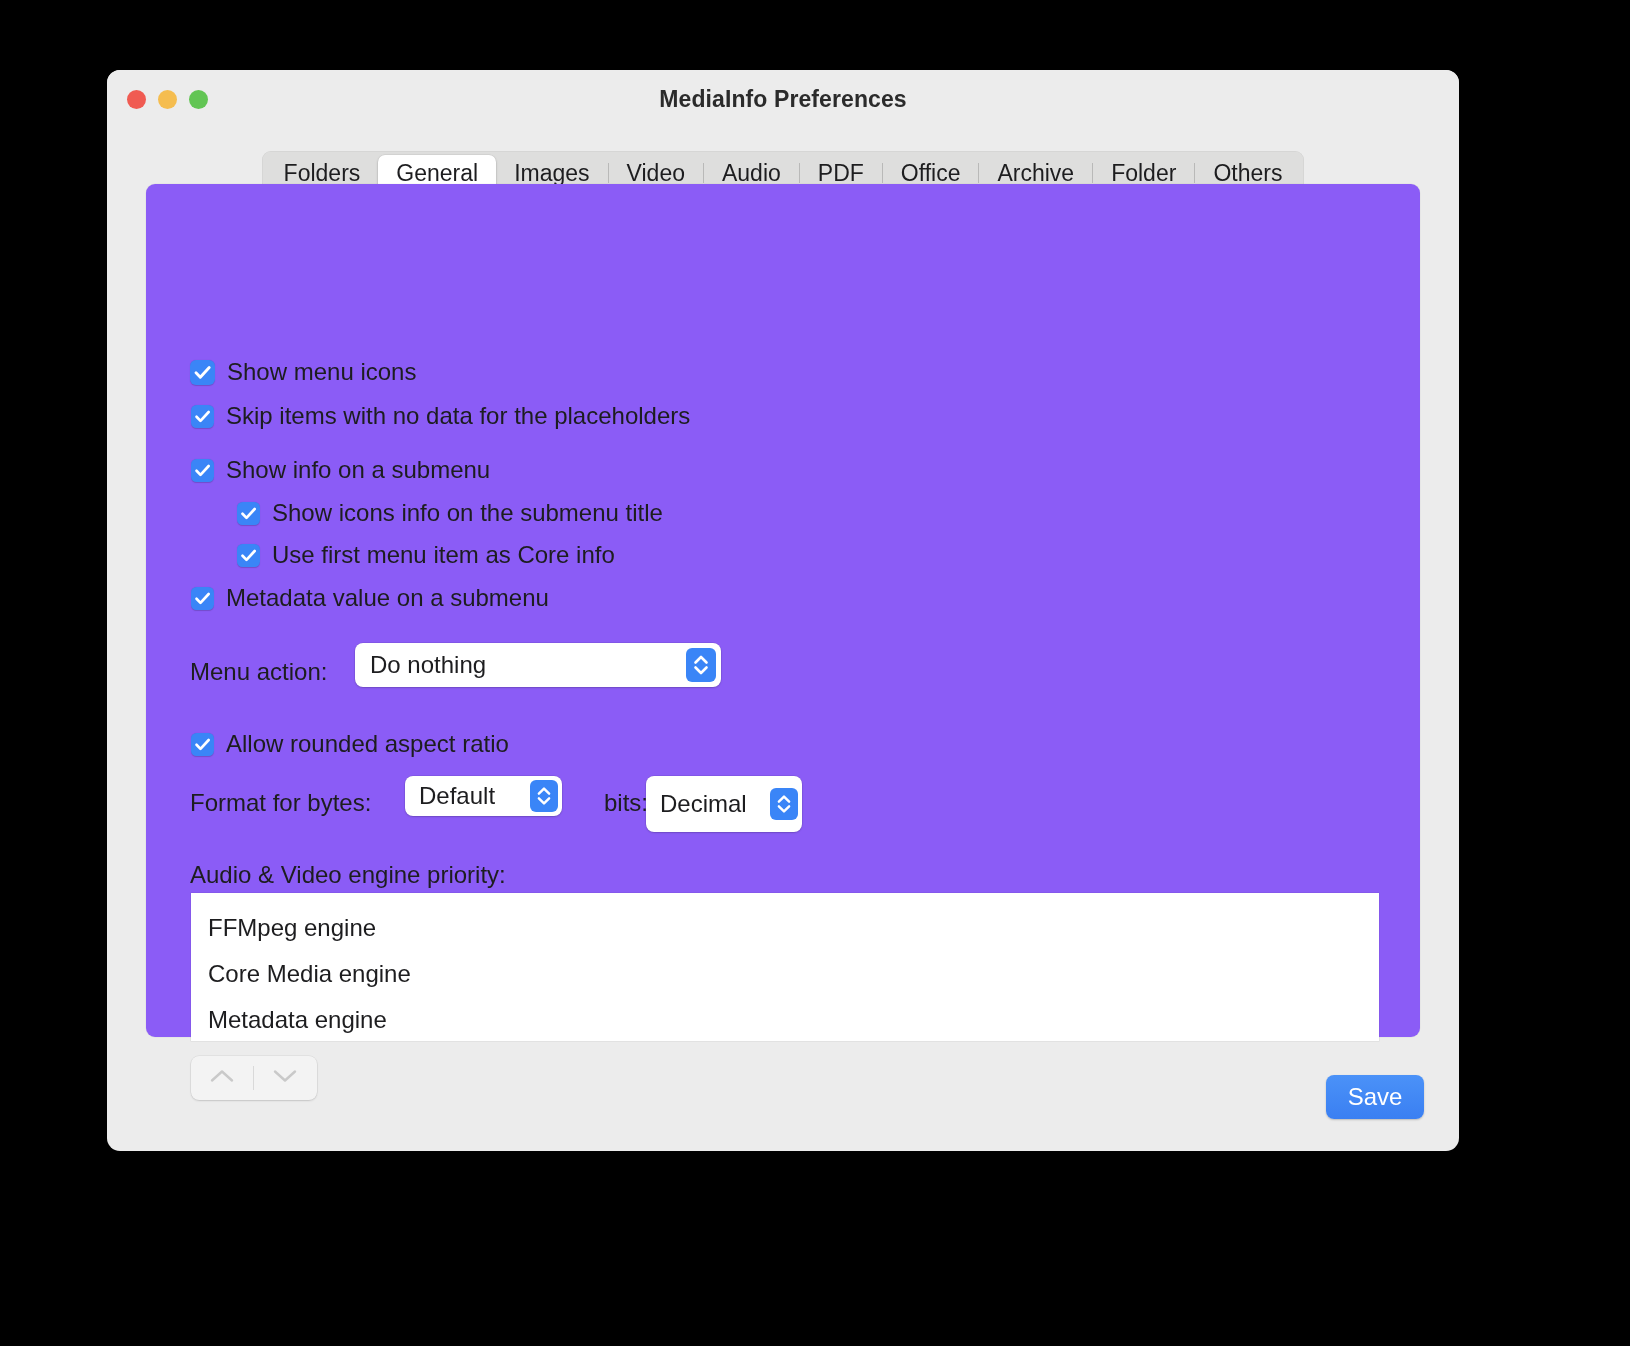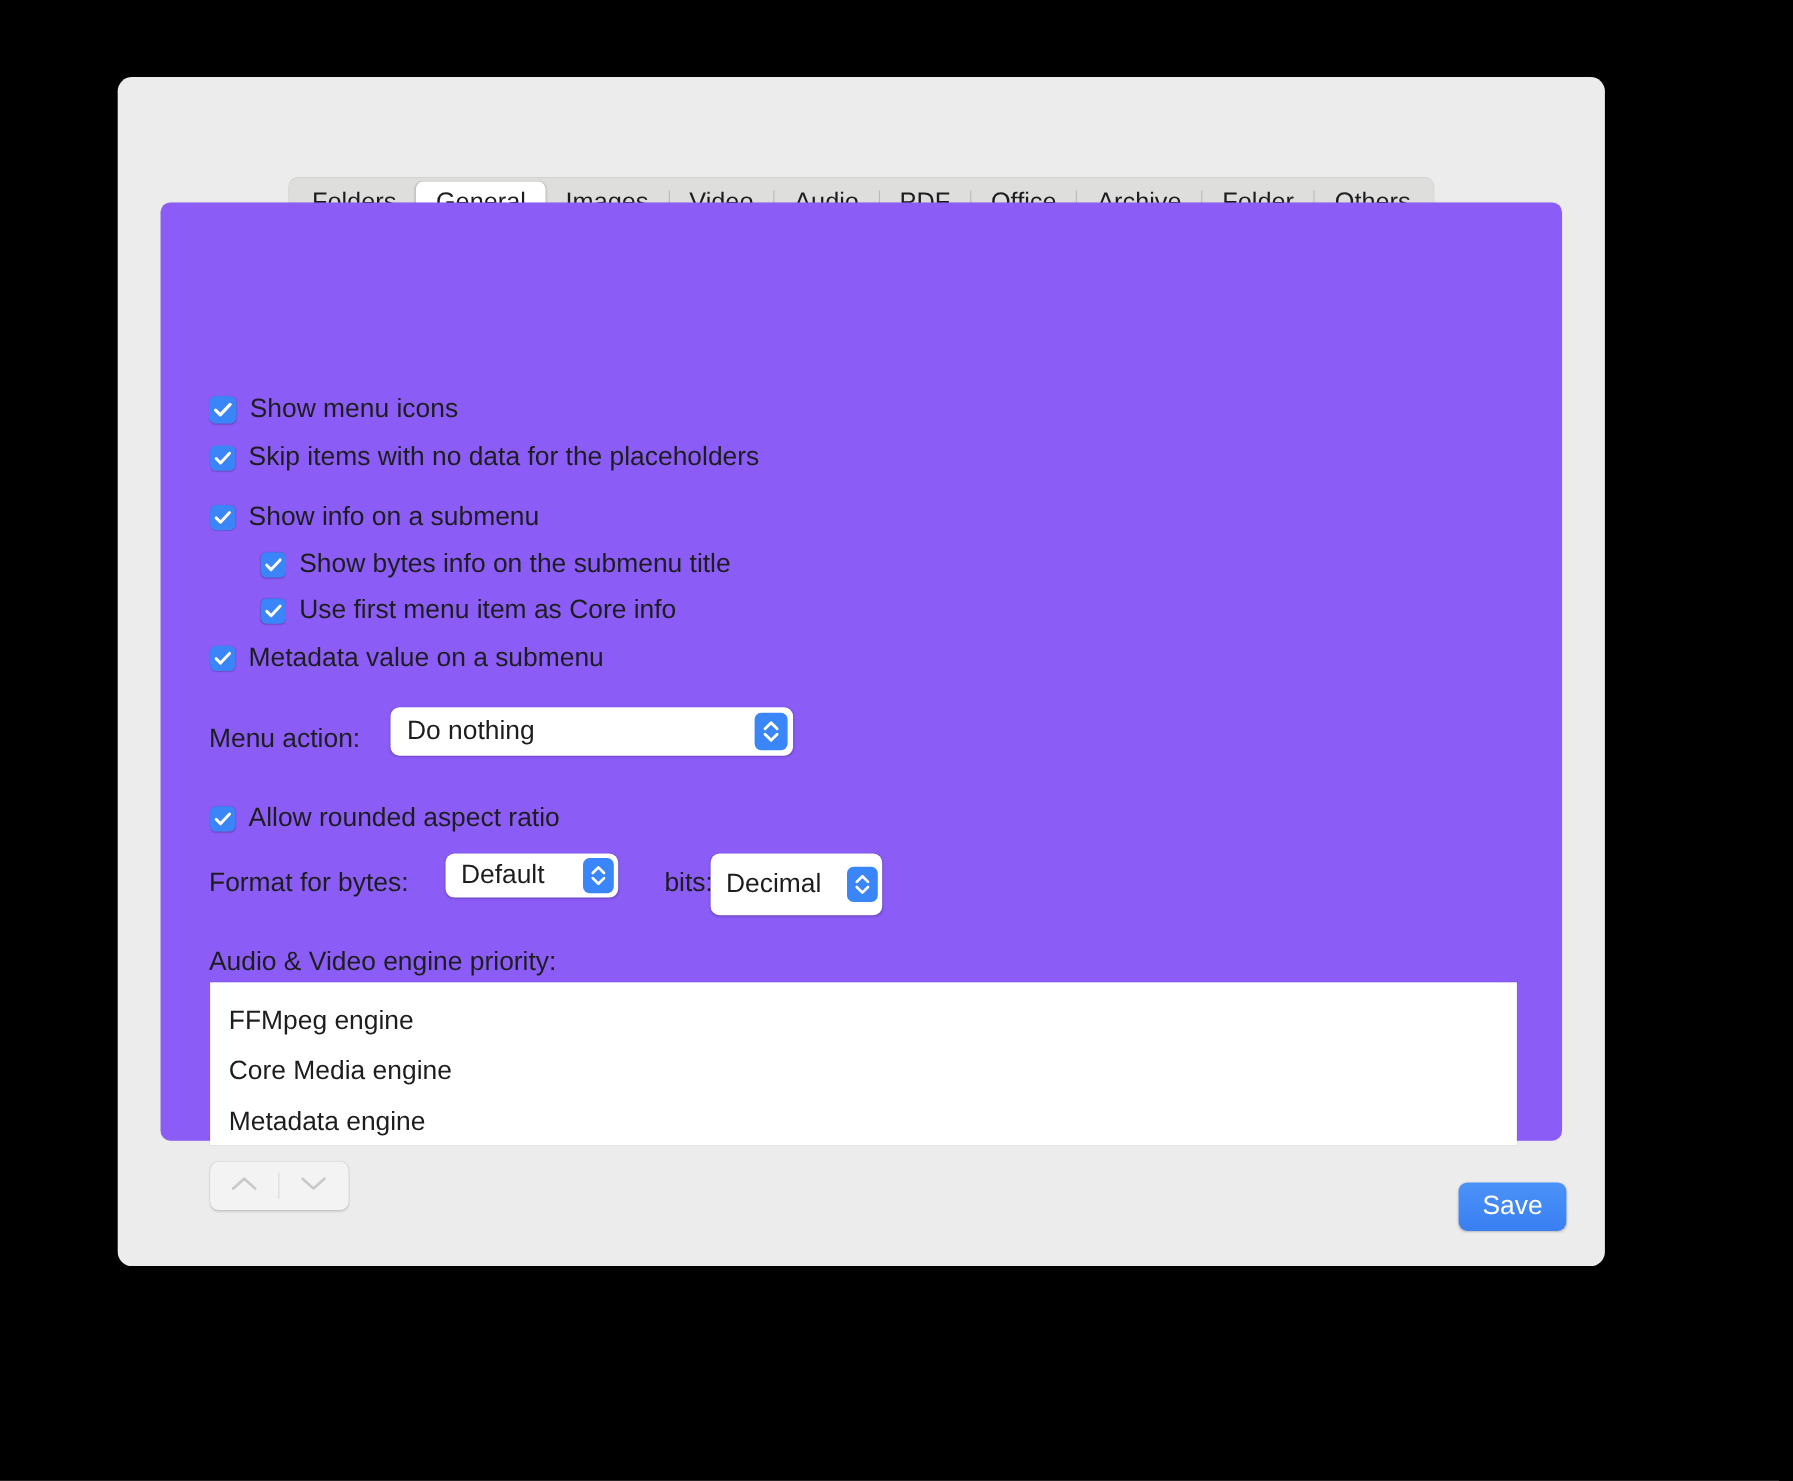--- a/index.html
+++ b/index.html
@@ -49,21 +49,21 @@
     text-align: center;
     font-size: 23px;
     font-weight: bold;
     color: #2b2b2b;
     letter-spacing: 0.1px;
   }
 
   
   .tabbar-wrap {
     position: absolute;
-    left: 0; right: 0; top: 91px;
+    left: 0; right: 0; top: 81px;
     display: flex;
     justify-content: center;
     align-items: center;
   }
   .tabbar {
     display: flex;
     align-items: center;
     height: 44px;
     background: #dededd;
     border-radius: 9px;
@@ -216,20 +216,28 @@
     color: #ffffff;
     font-size: 24px;
     box-shadow: 0 1px 2px rgba(0,0,0,0.22);
   }
 </style>
 </head>
 <body>
 
 <div class="window">
 
+  <div class="titlebar">
+    <div class="traffic">
+      <span class="light red"></span>
+      <span class="light yellow"></span>
+      <span class="light green"></span>
+    </div>
+    <div class="win-title">MediaInfo Preferences</div>
+  </div>
 
   <div class="tabbar-wrap">
     <div class="tabbar">
       <div class="tab">Folders</div>
       <div class="tab selected">General</div>
       <div class="tab">Images</div>
       <div class="tabsep"></div>
       <div class="tab">Video</div>
       <div class="tabsep"></div>
       <div class="tab">Audio</div>
@@ -275,21 +283,21 @@
         </span>
         <span class="cb-label">Show info on a submenu</span>
       </div>
 
       <div class="cbrow" style="top:315px; left:47px;">
         <span class="cb small">
           <svg viewBox="0 0 25 25">
               <path d="M6 12.8 L10.3 17.2 L19.2 7.6" fill="none" stroke="#ffffff" stroke-width="2.9" stroke-linecap="round" stroke-linejoin="round"></path>
             </svg>
         </span>
-        <span class="cb-label">Show bytes info on the submenu title</span>
+        <span class="cb-label">Show icons info on the submenu title</span>
       </div>
 
       <div class="cbrow" style="top:357px; left:47px;">
         <span class="cb small">
           <svg viewBox="0 0 25 25">
               <path d="M6 12.8 L10.3 17.2 L19.2 7.6" fill="none" stroke="#ffffff" stroke-width="2.9" stroke-linecap="round" stroke-linejoin="round"></path>
             </svg>
         </span>
         <span class="cb-label">Use first menu item as Core info</span>
       </div>

